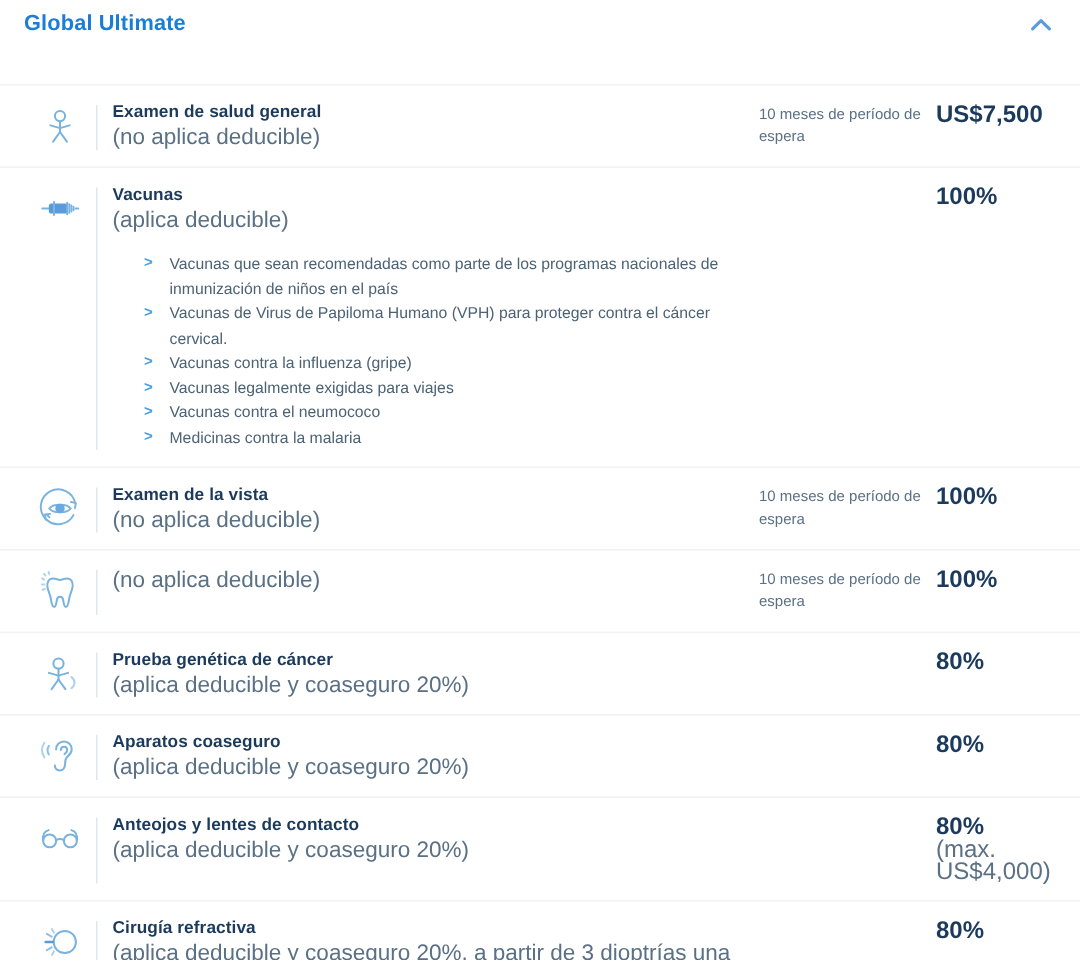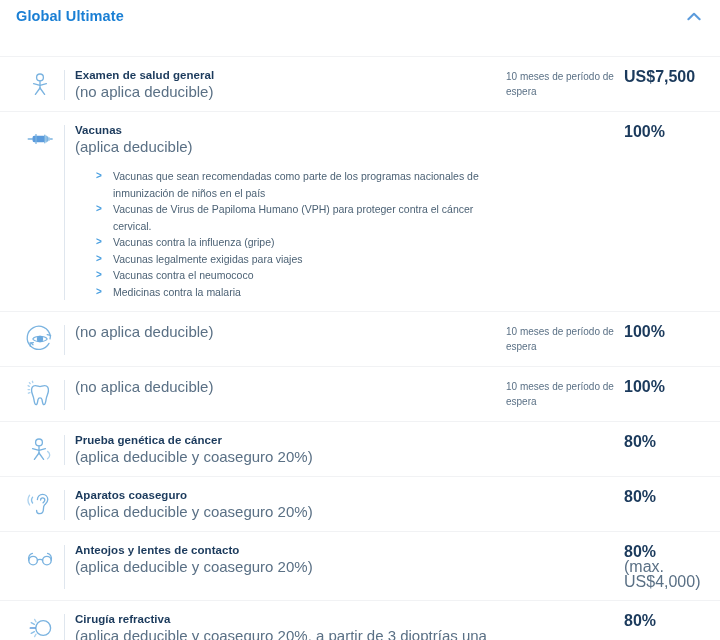--- a/index.html
+++ b/index.html
@@ -248,20 +248,21 @@
       <path d="M22.2 10.6 L25.6 11.4 L25 14.8"></path>
       <path d="M6.4 19.2 A11.6 11.6 0 0 0 8 20.8"></path>
       <path d="M5.4 22.4 L5 19 L8.4 18.6"></path>
       <path d="M7.8 15 C10.2 11.6 19.8 11.6 22.2 15 C19.8 18.4 10.2 18.4 7.8 15 Z"></path>
       <circle cx="15" cy="15" r="2.5" fill="#6ba9df" stroke="#6ba9df"></circle>
     </svg>
           </span>
         </div>
         <div class="row-divider-bar"></div>
         <div class="row-main">
+          <div class="row-title">Examen de la vista</div>
           <div class="row-sub">(no aplica deducible)</div>
         </div>
         <div class="row-note">10 meses de período de espera</div>
         <div class="row-value">
           <b>100%</b>
         </div>
       </div>
       <div class="row">
         <div class="row-icon-wrap">
           <span class="row-icon">

